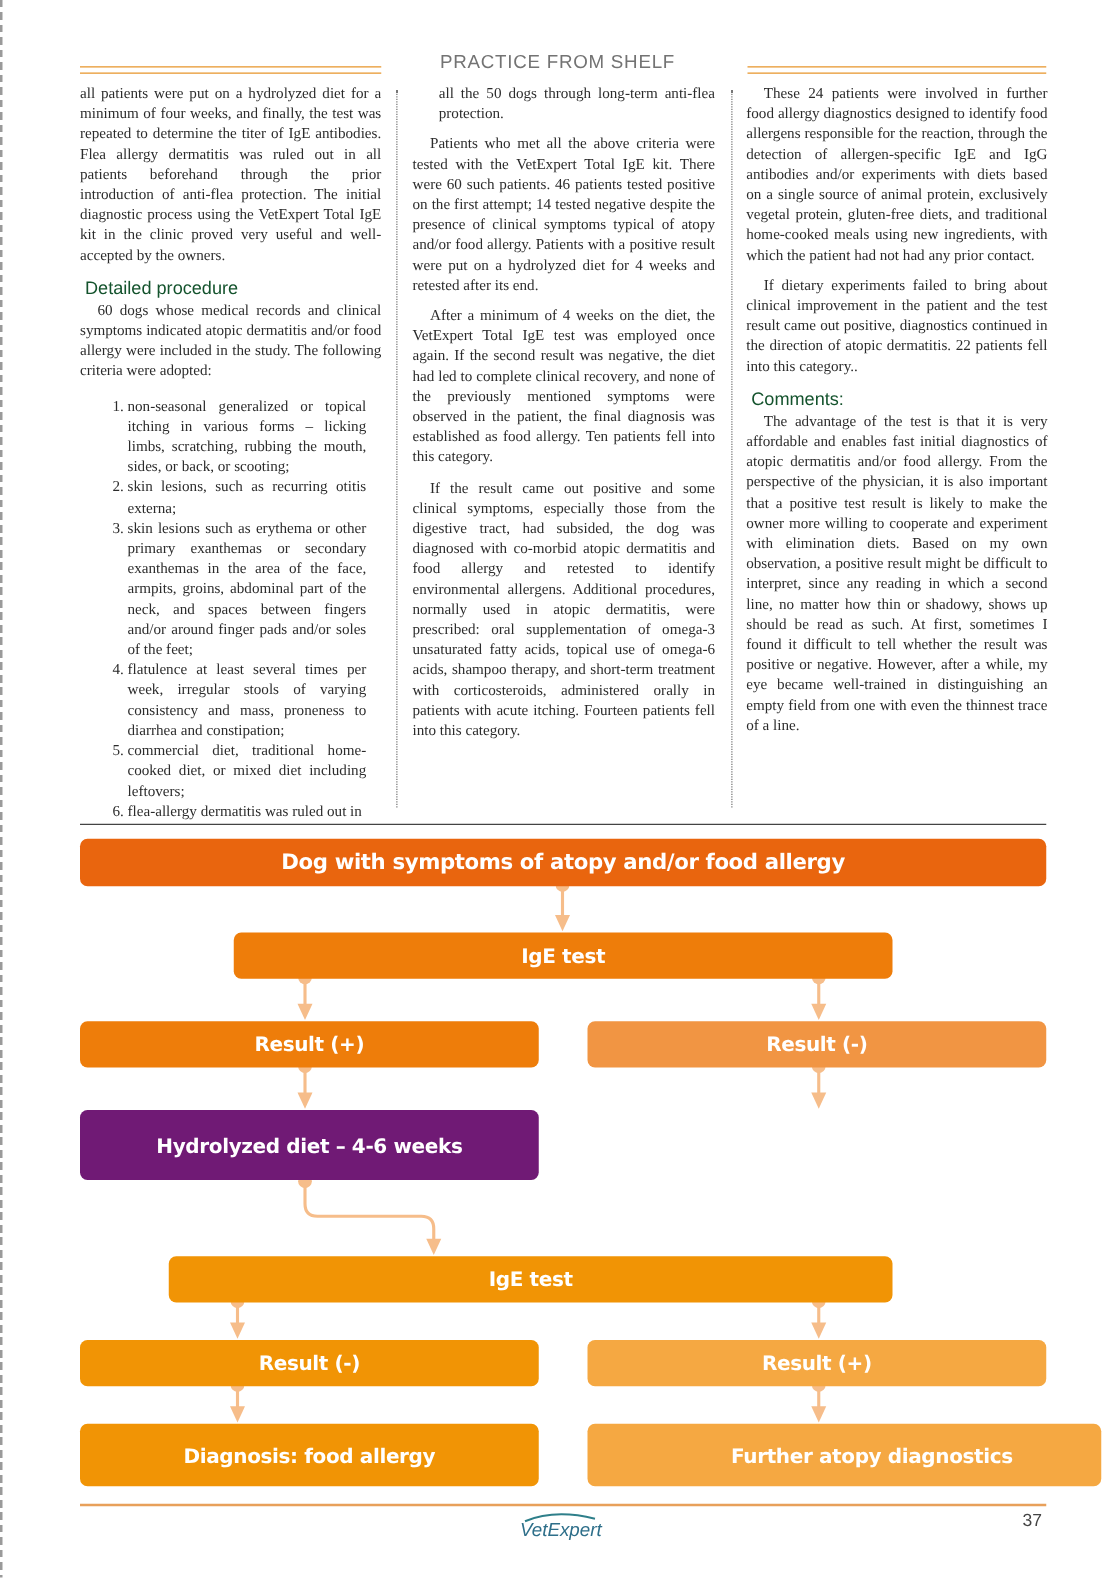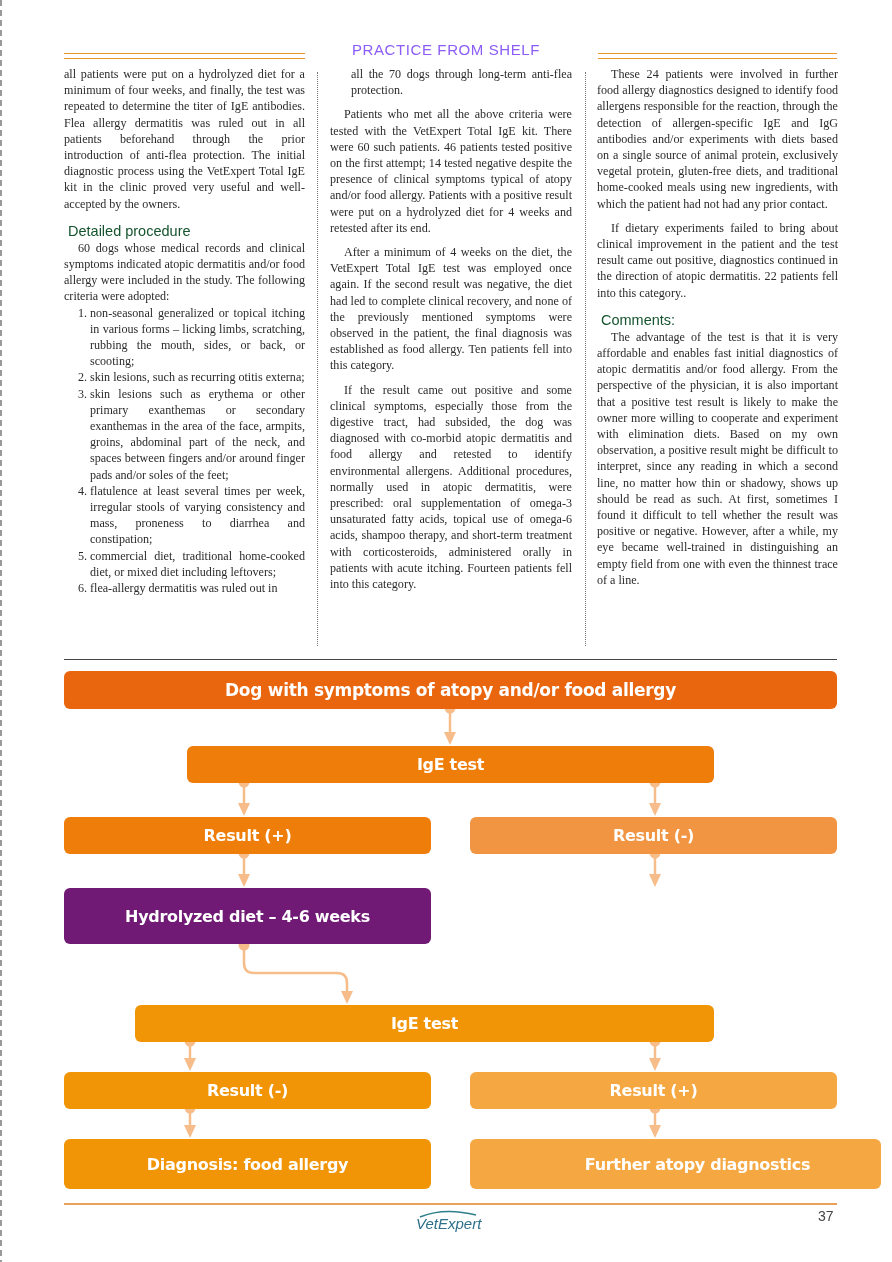--- a/index.html
+++ b/index.html
@@ -1,26 +1,26 @@
 <!DOCTYPE html>
 <html><head>
 <meta charset="utf-8">
 <style>
   html, body { margin:0; padding:0; background:#ffffff; }
   body { width:892px; height:1262px; position:relative; overflow:hidden; font-family:"Liberation Serif", serif; color:#2b2b2b; }
   .left-dash { position:absolute; left:0; top:0; width:2px; height:1262px;
     background: repeating-linear-gradient(to bottom, #9a9a9a 0 6px, transparent 6px 10px); }
   .header-rule { position:absolute; top:53px; height:4px; border-top:1px solid #e8952b; border-bottom:1px solid #e8952b; }
   .header-title { position:absolute; top:41px; left:0; width:892px; text-align:center;
-    font-family:"Liberation Sans", sans-serif; font-size:15px; letter-spacing:0.6px; color:#8b5cf6; }
+    font-family:"Liberation Sans", sans-serif; font-size:15px; letter-spacing:0.6px; color:#737373; }
   .col { position:absolute; top:66px; font-size:12.1px; line-height:16.2px; text-align:justify; hyphens:auto; }
   .col p { margin:0 0 8px 0; text-indent:14px; }
   .col p.noindent { text-indent:0; }
   .col h3 { font-family:"Liberation Sans", sans-serif; font-weight:normal; font-size:14.5px; margin:10px 0 0 4px; color:#14532d; line-height:18px; }
-  .col ol { margin:0; padding-left:26px; }
+  .col ol { margin:12px; padding-left:26px; }
   .col ol li { margin:0; padding-left:0; }
   .col-sep { position:absolute; top:72px; width:0; height:574px; border-left:1px dotted #777; }
   .flow-rule { position:absolute; left:64px; width:773px; height:0; border-top:1px solid #444; }
   .flow { position:absolute; left:0; top:0; width:892px; height:1074px; }
   .box { position:absolute; border-radius:6px; color:#fff; font-family:"DejaVu Sans", sans-serif; font-weight:bold;
     display:flex; align-items:center; justify-content:center; text-align:center; font-size:16px; line-height:21px; letter-spacing:-0.3px; }
   .footer-rule { position:absolute; left:64px; top:1203px; width:773px; height:0; border-top:2px solid #e8a05a; }
   .logo { position:absolute; left:414px; top:1208px; width:80px; height:26px; }
   .page-num { position:absolute; left:818px; top:1208px; font-family:"Liberation Sans", sans-serif; font-size:14px; color:#444; }
 </style>
@@ -43,21 +43,21 @@
     <li>skin lesions such as erythema or other primary exanthemas or secondary exanthemas in the area of the face, armpits, groins, abdominal part of the neck, and spaces between fingers and/or around finger pads and/or soles of the feet;</li>
     <li>flatulence at least several times per week, irregular stools of varying consistency and mass, proneness to diarrhea and constipation;</li>
     <li>commercial diet, traditional home-cooked diet, or mixed diet including leftovers;</li>
     <li>flea-allergy dermatitis was ruled out in</li>
   </ol>
 </div>
 
 <div class="col-sep" style="left:317px;"></div>
 
 <div class="col" style="left:330px;width:242px;">
-  <p class="noindent" style="padding-left:21px;">all the 70 dogs through long-term anti-flea protection.</p>
+  <p class="noindent" style="padding-left:21px;">all the 50 dogs through long-term anti-flea protection.</p>
   <p>Patients who met all the above criteria were tested with the VetExpert Total IgE kit. There were 60 such patients. 46 patients tested positive on the first attempt; 14 tested negative despite the presence of clinical symptoms typical of atopy and/or food allergy. Patients with a positive result were put on a hydrolyzed diet for 4 weeks and retested after its end.</p>
   <p>After a minimum of 4 weeks on the diet, the VetExpert Total IgE test was employed once again. If the second result was negative, the diet had led to complete clinical recovery, and none of the previously mentioned symptoms were observed in the patient, the final diagnosis was established as food allergy. Ten patients fell into this category.</p>
   <p>If the result came out positive and some clinical symptoms, especially those from the digestive tract, had subsided, the dog was diagnosed with co-morbid atopic dermatitis and food allergy and retested to identify environmental allergens. Additional procedures, normally used in atopic dermatitis, were prescribed: oral supplementation of omega-3 unsaturated fatty acids, topical use of omega-6 acids, shampoo therapy, and short-term treatment with corticosteroids, administered orally in patients with acute itching. Fourteen patients fell into this category.</p>
 </div>
 
 <div class="col-sep" style="left:585px;"></div>
 
 <div class="col" style="left:597px;width:241px;">
   <p>These 24 patients were involved in further food allergy diagnostics designed to identify food allergens responsible for the reaction, through the detection of allergen-specific IgE and IgG antibodies and/or experiments with diets based on a single source of animal protein, exclusively vegetal protein, gluten-free diets, and traditional home-cooked meals using new ingredients, with which the patient had not had any prior contact.</p>
   <p>If dietary experiments failed to bring about clinical improvement in the patient and the test result came out positive, diagnostics continued in the direction of atopic dermatitis. 22 patients fell into this category..</p>

